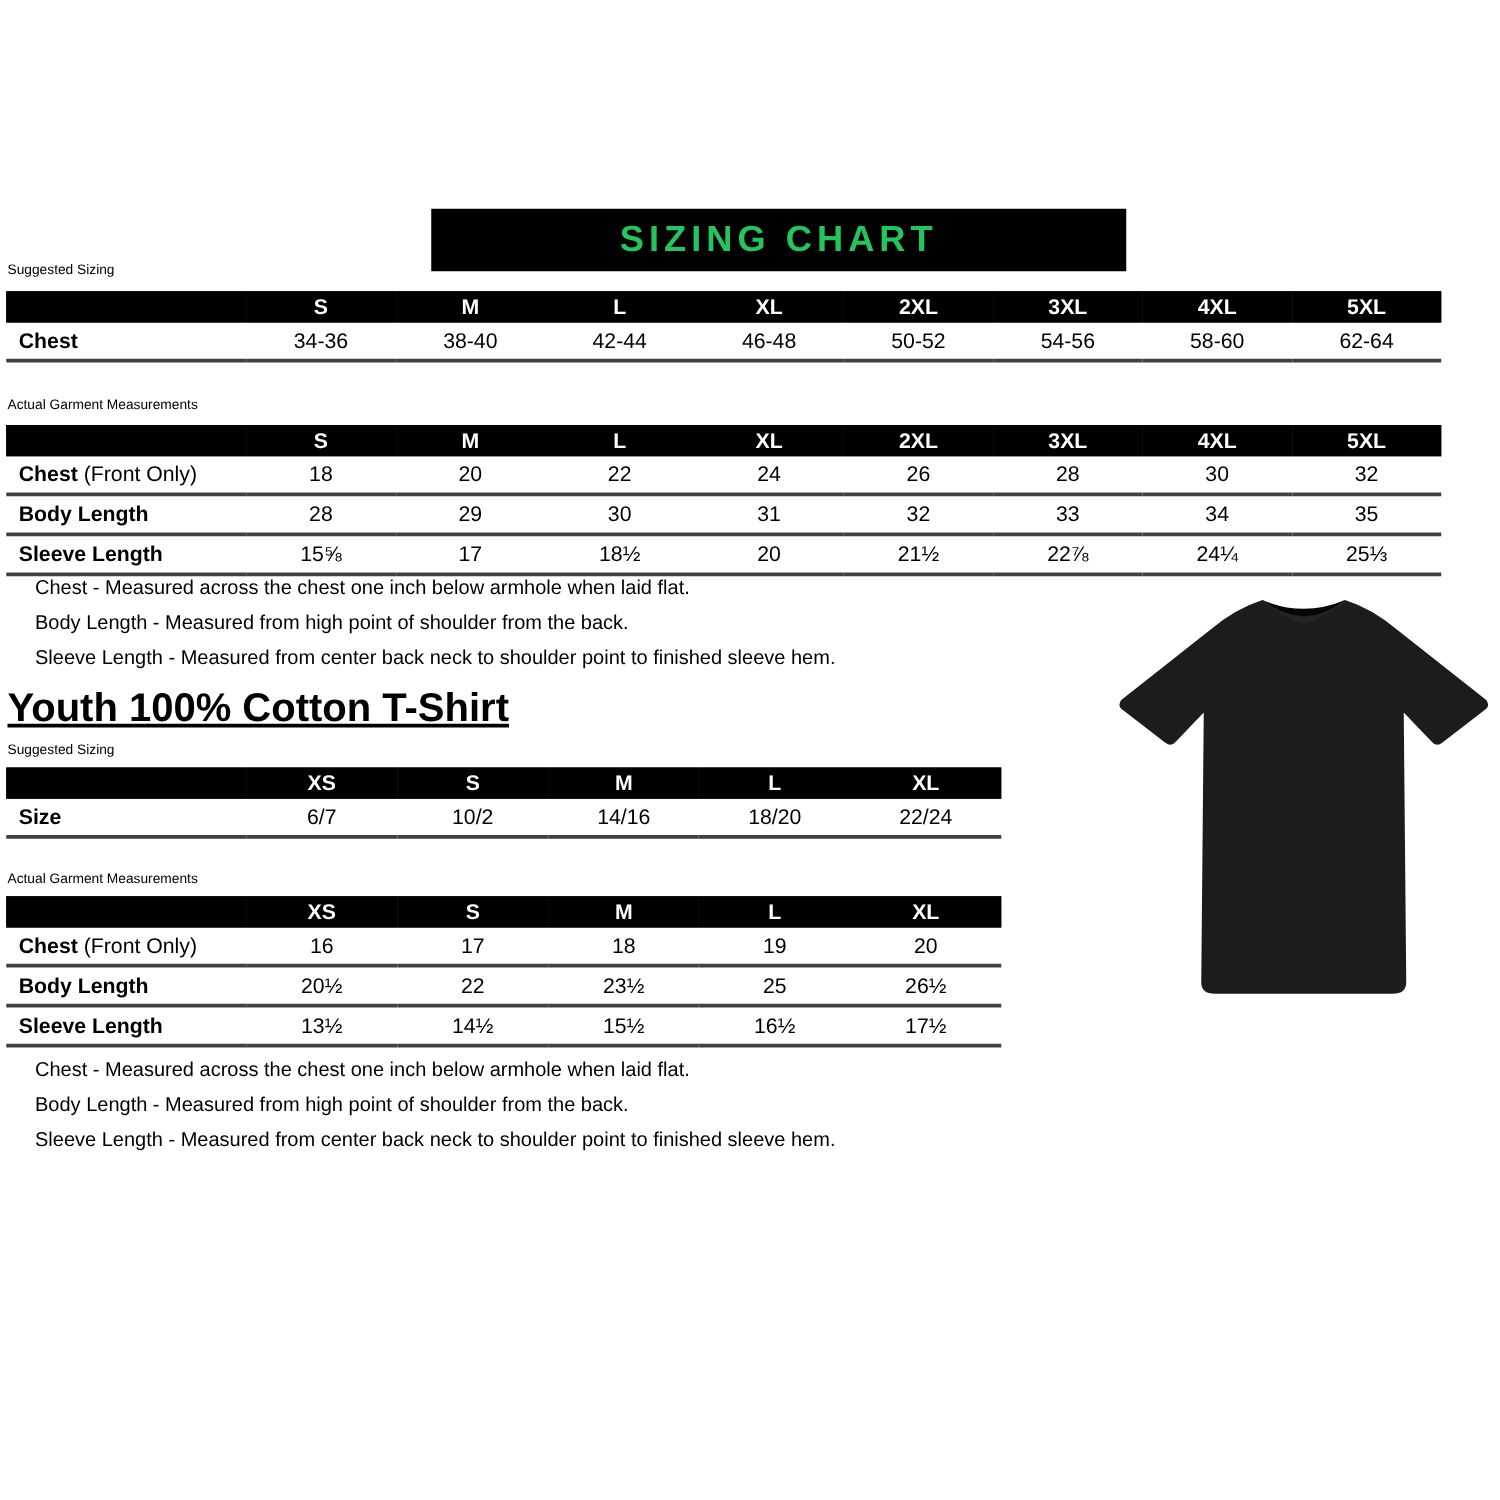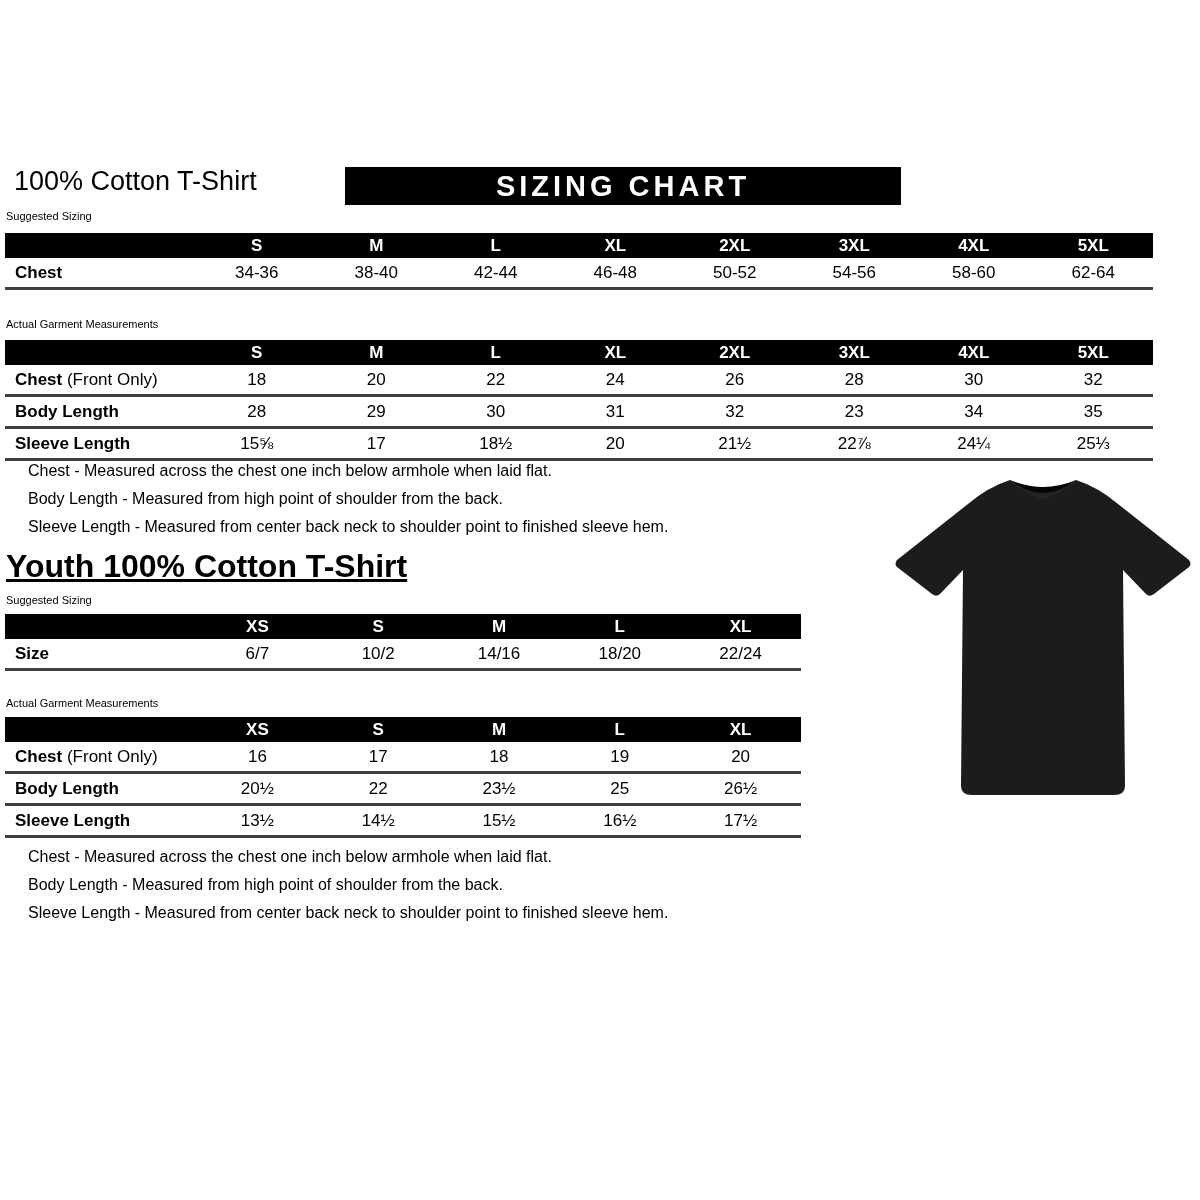--- a/index.html
+++ b/index.html
@@ -1,20 +1,20 @@
 <!DOCTYPE html>
 <html><head>
 <meta charset="utf-8">
 <style>
   html,body{margin:0;padding:0;background:#fff;}
   .page{position:relative;width:1200px;height:1200px;background:#fff;overflow:hidden;
         font-family:"Liberation Sans",sans-serif;color:#000;}
   .abs{position:absolute;}
   .top-title{left:14px;top:166px;font-size:27px;font-weight:400;}
-  .banner{left:345px;top:167px;width:556px;height:38px;background:#000;color:#ffffff;
+  .banner{left:345px;top:167px;width:556px;height:50px;background:#000;color:#22c55e;
           display:flex;align-items:center;justify-content:center;}
   .banner span{font-size:29px;font-weight:bold;letter-spacing:4px;}
   .section-label{left:6px;font-size:11px;}
   .youth-title{left:6px;top:548px;font-size:32px;font-weight:bold;text-decoration:underline;}
   table.size-table{position:absolute;left:5px;border-collapse:collapse;table-layout:fixed;
                    font-size:17px;}
   table.adult{width:1148px;}
   table.youth{width:796px;}
   table.size-table thead tr{background:#000;}
   table.size-table th{background:#000;color:#fff;font-weight:bold;height:25px;
@@ -25,21 +25,20 @@
   col.labelcol{width:192px;}
   .notes{left:28px;font-size:16px;line-height:28px;}
   .note-line{height:28px;}
   .tshirt{left:893px;top:470px;}
 </style>
 </head>
 <body>
 
 <div class="page">
 
-  <div class="abs top-title">100% Cotton T-Shirt</div>
 
   <div class="abs banner">
     <span>SIZING CHART</span>
   </div>
 
   <div class="abs section-label" style="top:210px">Suggested Sizing</div>
 
   <table class="size-table adult" style="top:233px">
     <colgroup>
         <col class="labelcol">
@@ -119,21 +118,21 @@
         <td>30</td>
         <td>32</td>
       </tr>
       <tr>
         <td class="rowlabel"><span class="b">Body Length</span></td>
         <td>28</td>
         <td>29</td>
         <td>30</td>
         <td>31</td>
         <td>32</td>
-        <td>23</td>
+        <td>33</td>
         <td>34</td>
         <td>35</td>
       </tr>
       <tr>
         <td class="rowlabel"><span class="b">Sleeve Length</span></td>
         <td>15⅝</td>
         <td>17</td>
         <td>18½</td>
         <td>20</td>
         <td>21½</td>

